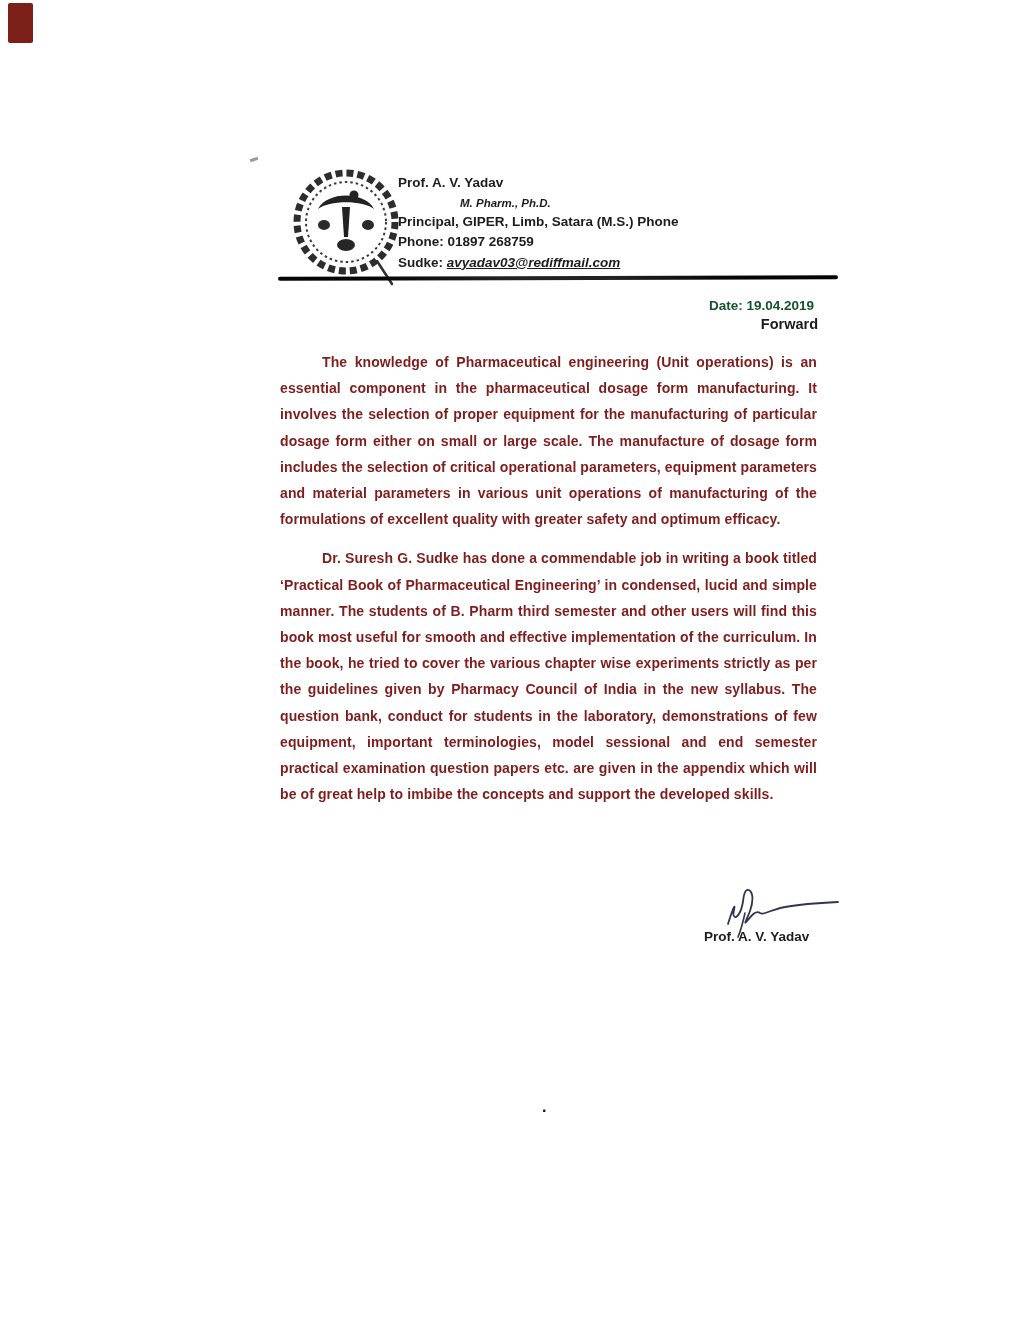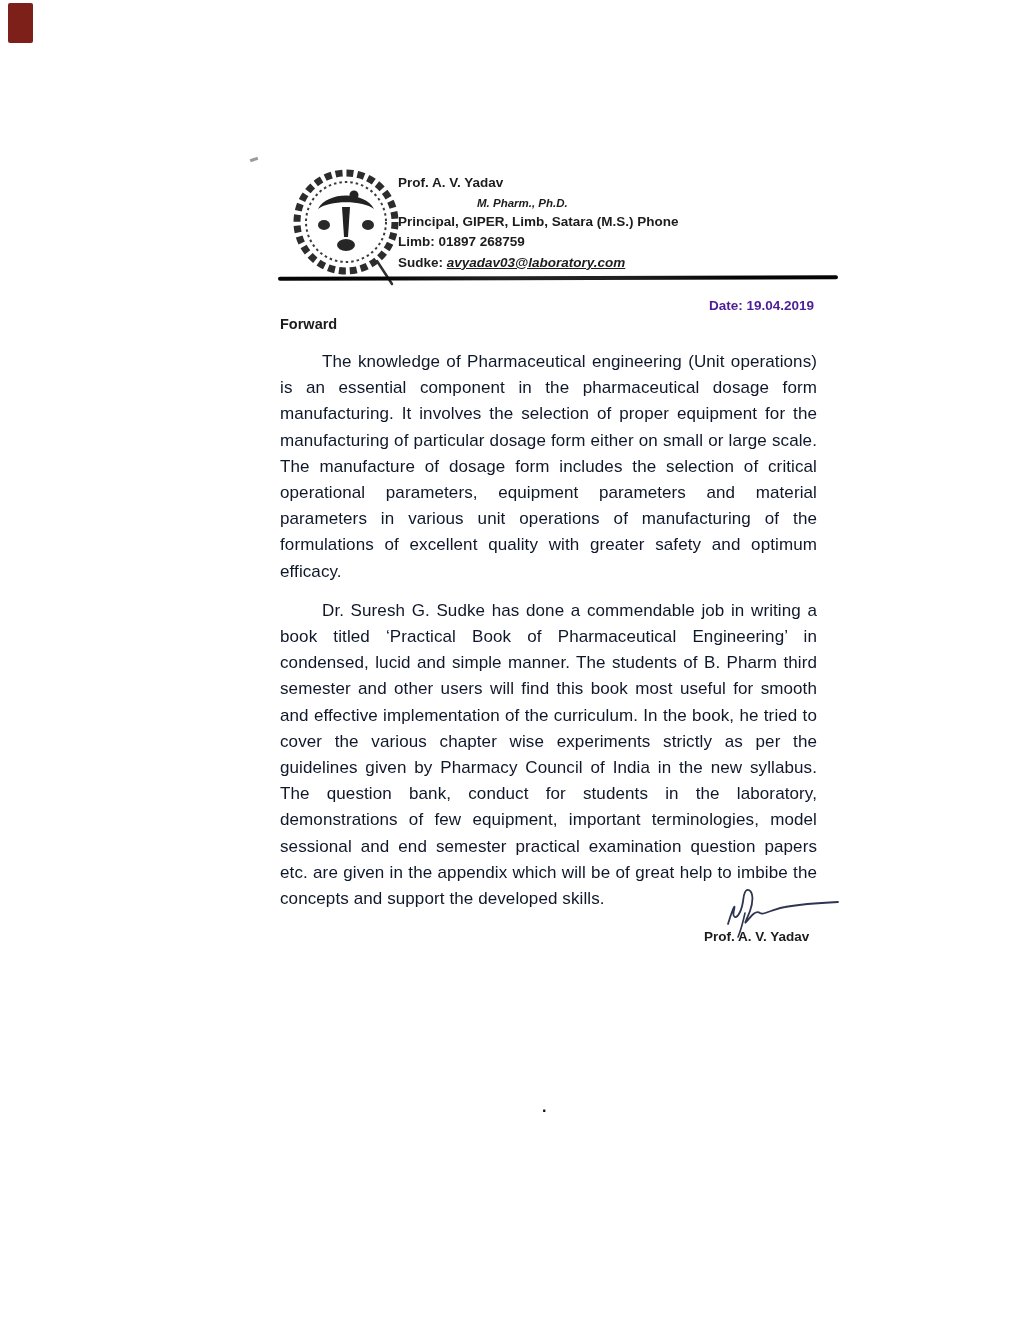--- a/index.html
+++ b/index.html
@@ -46,21 +46,21 @@
     position: absolute;
     left: 398px;
     top: 173px;
     width: 330px;
     font-size: 13.5px;
     font-weight: bold;
     line-height: 20.5px;
     color: #1c1c1c;
   }
   .lh-degrees {
-    margin-left: 79px;
+    margin-left: 62px;
     font-style: italic;
     font-size: 11.5px;
     line-height: 18px;
   }
   .lh-line { white-space: nowrap; }
   .email-value {
     font-style: italic;
     text-decoration: underline;
     font-weight: bold;
   }
@@ -73,44 +73,45 @@
     background: linear-gradient(90deg, #050505 0 18%, #222 40% 60%, #050505 82% 100%);
     border-radius: 2px;
     transform: rotate(-0.15deg);
   }
   .date-line {
     position: absolute;
     left: 709px;
     top: 298px;
     font-size: 13.5px;
     font-weight: bold;
-    color: #4c1d95;
+    color: #14532d;
     white-space: nowrap;
   }
   .doc-title {
     position: absolute;
     left: 280px;
     top: 316px;
     width: 538px;
     margin: 0;
-    text-align: left;
+    text-align: right;
     font-size: 14.5px;
     font-weight: bold;
     color: #1b1b1b;
   }
   .letter-body {
     position: absolute;
     left: 280px;
     top: 349px;
     width: 537px;
-    font-size: 17px;
+    font-size: 14px;
     line-height: 26.2px;
     text-align: justify;
-    color: #0f172a;
+    color: #7f1d1d;
     letter-spacing: 0.1px;
+    font-weight: bold;
   }
   .letter-body p {
     margin: 0 0 13px 0;
     text-indent: 42px;
   }
   .signature-svg {
     position: absolute;
     left: 690px;
     top: 880px;
     width: 170px;
@@ -154,22 +155,22 @@
       <ellipse cx="77" cy="58" rx="6" ry="5" fill="#2a2a2a"></ellipse>
       <ellipse cx="55" cy="78" rx="9" ry="6" fill="#262626"></ellipse>
       <path d="M86,94 L101,117" stroke="#2f2f2f" stroke-width="2.5" fill="none" stroke-linecap="round"></path>
     </svg>
   </div>
 
   <div class="letterhead-text">
     <div class="lh-line">Prof. A. V. Yadav</div>
     <div class="lh-degrees">M. Pharm., Ph.D.</div>
     <div class="lh-line">Principal, GIPER, Limb, Satara (M.S.) Phone</div>
-    <div class="lh-line"><span>Limb:</span> <span>01897 268759</span></div>
-    <div class="lh-line"><span>Sudke:</span> <span class="email-value">avyadav03@laboratory.com</span></div>
+    <div class="lh-line"><span>Phone:</span> <span>01897 268759</span></div>
+    <div class="lh-line"><span>Sudke:</span> <span class="email-value">avyadav03@rediffmail.com</span></div>
   </div>
 
   <div class="rule"></div>
 
   <div class="date-line"><span>Date:</span> <span>19.04.2019</span></div>
 
   <h1 class="doc-title">Forward</h1>
 
   <div class="letter-body">
     <p>The knowledge of Pharmaceutical engineering (Unit operations) is an essential component in the pharmaceutical dosage form manufacturing. It involves the selection of proper equipment for the manufacturing of particular dosage form either on small or large scale. The manufacture of dosage form includes the selection of critical operational parameters, equipment parameters and material parameters in various unit operations of manufacturing of the formulations of excellent quality with greater safety and optimum efficacy.</p>

